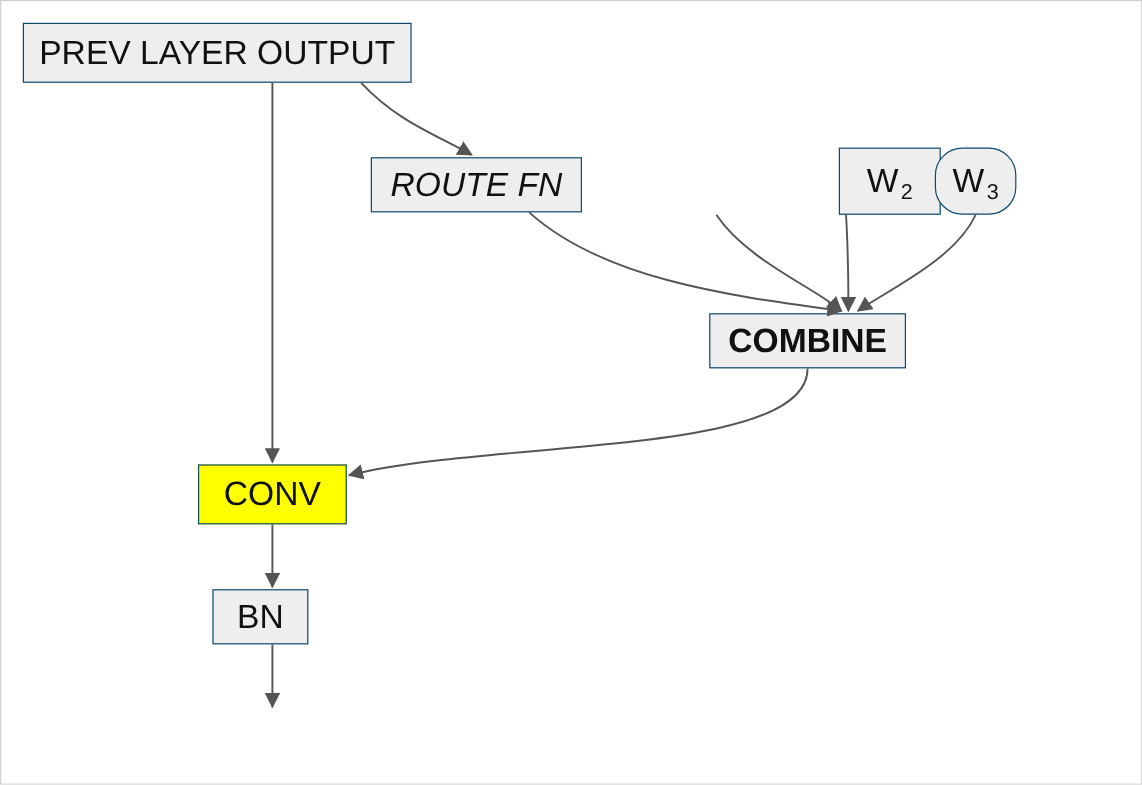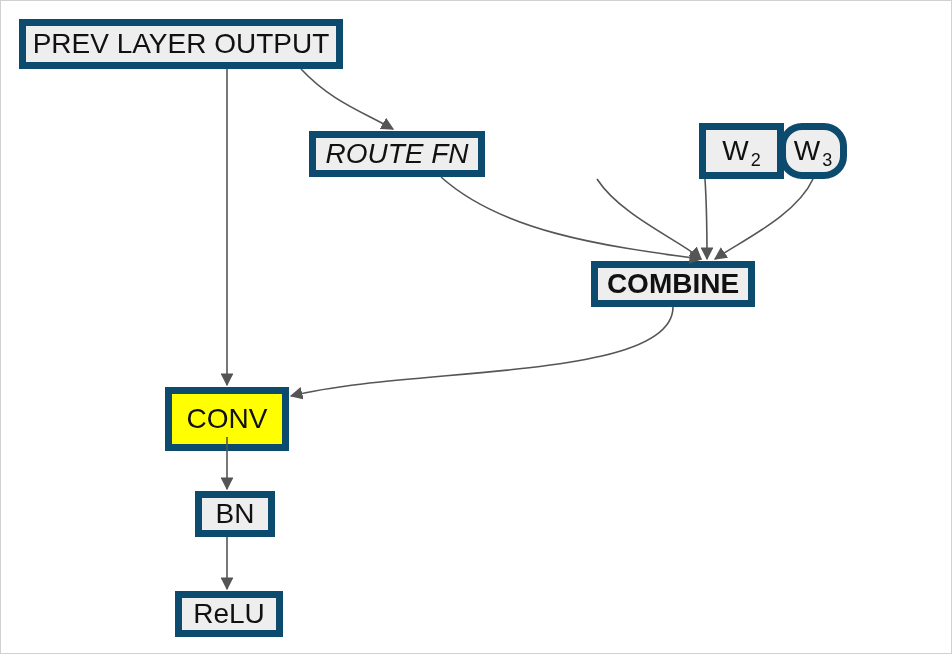--- a/index.html
+++ b/index.html
@@ -12,21 +12,21 @@
     position: relative;
     width: 952px;
     height: 654px;
     border: 1px solid #d0d0d0;
     box-sizing: border-box;
     background: #ffffff;
   }
   .node {
     position: absolute;
     background: #eeeeee;
-    border: 7px solid #0c4a6e;
+    border: 1px solid #0c4a6e;
     box-sizing: border-box;
     display: flex;
     align-items: center;
     justify-content: center;
     font-size: 28px;
     color: #111;
     white-space: nowrap;
     padding: 0 10px;
   }
   .node.yellow {
@@ -70,31 +70,28 @@
   <div class="node" style="left:778px; top:122px; width:68px; height:56px;border-radius:23px;">
     <span>
       <span>W</span><span class="sub">3</span>
     </span>
   </div>
 
   <div class="node" style="left:590px; top:260px; width:164px; height:46px;font-weight:bold;">
     <span>COMBINE</span>
   </div>
 
-  <div class="node yellow" style="left:164px; top:386px; width:124px; height:64px;">
+  <div class="node yellow" style="left:164px; top:386px; width:124px; height:50px;">
     <span>CONV</span>
   </div>
 
-  <div class="node" style="left:194px; top:490px; width:80px; height:46px;">
+  <div class="node" style="left:176px; top:490px; width:80px; height:46px;">
     <span>BN</span>
   </div>
 
-  <div class="node" style="left:174px; top:590px; width:108px; height:46px;">
-    <span>ReLU</span>
-  </div>
 
   <svg class="edges">
     <defs>
       <marker id="arrow" viewBox="0 0 10 10" refX="9" refY="5" markerWidth="8" markerHeight="8" orient="auto-start-reverse">
         <path d="M 0 0 L 10 5 L 0 10 z" fill="#555"></path>
       </marker>
     </defs>
 
     <path d="M 226 68 L 226 384" fill="none" stroke="#555" stroke-width="1.6" marker-end="url(#arrow)"></path>
 

